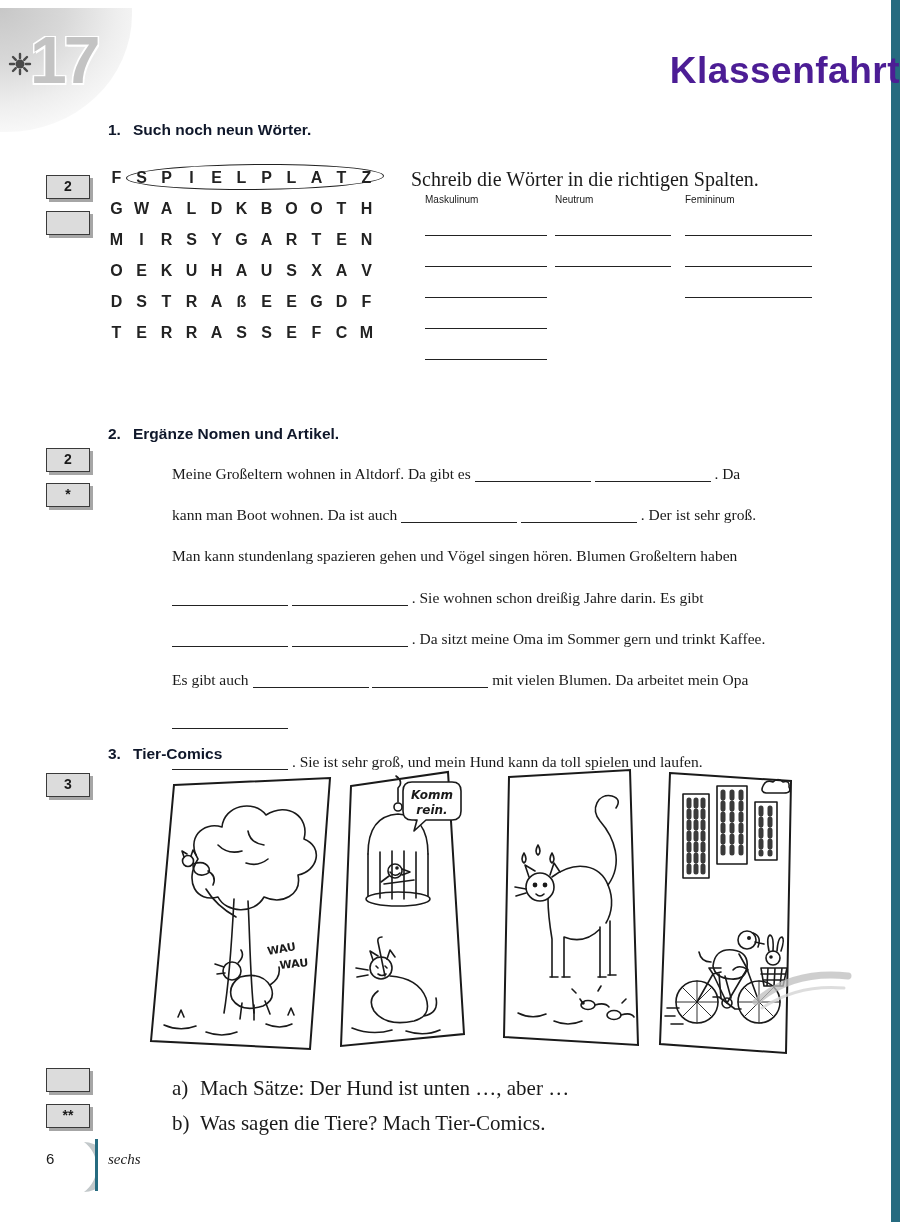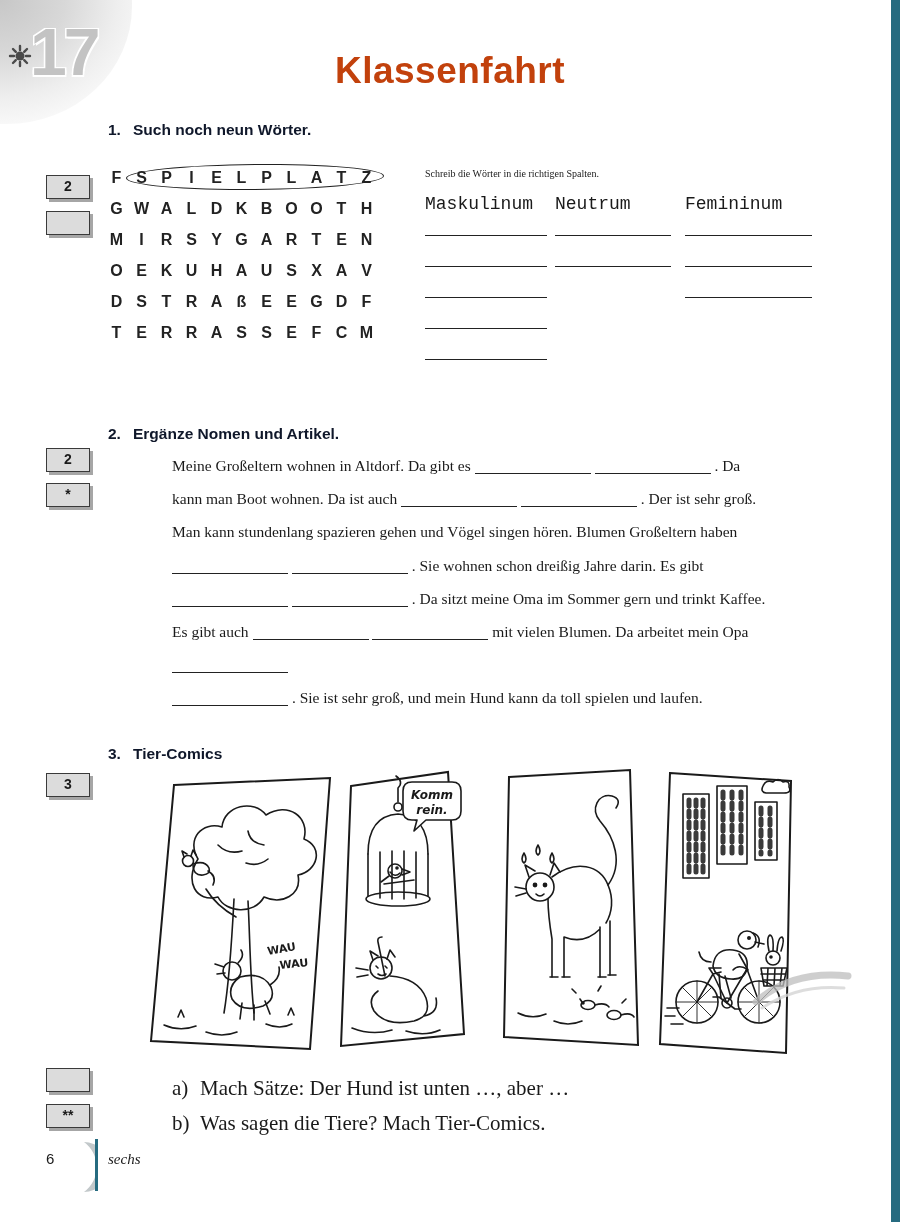--- a/index.html
+++ b/index.html
@@ -3,60 +3,60 @@
 <meta charset="utf-8">
 <style>
   * { margin:0; padding:0; box-sizing:border-box; }
   html,body { background:#ffffff; }
   body { font-family:"Liberation Sans", sans-serif; color:#1a1a1a; }
   .page { position:relative; width:900px; height:1222px; background:#fff; overflow:hidden; }
 
   .edge-bar { position:absolute; right:0; top:0; width:9px; height:1222px; background:#266b80; }
 
   
-  .corner-blob { position:absolute; left:0; top:0; width:132px; height:124px;
+  .corner-blob { position:absolute; left:0; top:8px; width:132px; height:124px;
     background: radial-gradient(130% 115% at 0% 0%, #c7c7c7 0%, #d8d8d8 38%, #eeeeee 68%, #ffffff 100%);
     border-radius: 0 0 95% 0; }
   .chapter-num { position:absolute; left:30px; top:14px; font-size:66px; font-weight:bold; color:#c3c3c3;
     letter-spacing:-3px;
     text-shadow:-1.5px -1.5px 0 #fff, 1.5px -1.5px 0 #fff, -1.5px 1.5px 0 #fff, 1.5px 1.5px 0 #fff; }
   .sun-icon { position:absolute; left:8px; top:44px; }
 
-  .page-title { position:absolute; left:0; top:50px; width:900px; text-align:center;
-    font-size:37px; font-weight:bold; color:#c2410c; letter-spacing:.5px; }
+  .page-title { position:absolute; left:0; top:50px; width:900px; text-align:right;
+    font-size:37px; font-weight:bold; color:#4c1d95; letter-spacing:.5px; }
 
   .sec-head { position:absolute; left:108px; font-weight:bold; font-size:15.5px; color:#0f172a; }
   .sec-num { display:inline-block; width:25px; }
 
   .mbox { position:absolute; left:46px; width:44px; height:24px; background:#dcdcdc;
     border:1.2px solid #3a3a3a; box-shadow:3px 3px 0 #a6a6a6; text-align:center;
     font-weight:bold; font-size:14px; line-height:21px; }
 
   .serif { font-family:"Liberation Serif", serif; }
 
   
   .wordsearch { position:absolute; left:104px; top:162px; }
   .ws-row { display:flex; height:31px; }
   .ws-cell { width:25px; text-align:center; font-weight:bold; font-size:16px; line-height:31px; color:#222; }
   .oval { position:absolute; left:126px; top:164px; width:258px; height:26px;
     border:1.6px solid #222; border-radius:50%; transform:rotate(-0.5deg); }
 
-  .instruction { position:absolute; left:425px; top:168px; font-size:10px; }
+  .instruction { position:absolute; left:411px; top:168px; font-size:20px; }
   .sort-cols { position:absolute; left:425px; top:194px; display:flex; }
   .sort-col:nth-child(1){ width:122px; margin-right:8px; }
   .sort-col:nth-child(2){ width:116px; margin-right:14px; }
   .sort-col:nth-child(3){ width:127px; }
-  .sort-col-header { font-family:Liberation Mono, monospace; font-size:18px; height:20px; }
+  .sort-col-header { font-family:Liberation Sans, sans-serif; font-size:10px; height:20px; }
   .blank-row { height:31px; border-bottom:1.2px solid #222; }
   .sort-col-header + .blank-row { height:22px; }
 
   
   .fill-para { position:absolute; left:172px; top:455px; width:680px;
     font-family:"Liberation Serif", serif; font-size:15.5px; }
-  .para-line { height:33.2px; line-height:21px; white-space:nowrap; }
+  .para-line { height:33.2px; line-height:21px; white-space:nowrap;margin-top:8px; }
   .inline-blank { display:inline-block; width:116px; height:12px; margin-bottom:-3px;
     border-bottom:1.2px solid #222; }
 
   
   .comics { position:absolute; left:140px; top:762px; width:740px; height:305px; }
   .panel { position:absolute; }
   .p1{ left:8px;   top:13px; }
   .p2{ left:198px; top:8px;  }
   .p3{ left:362px; top:3px;  }
   .p4{ left:515px; top:8px;  }

